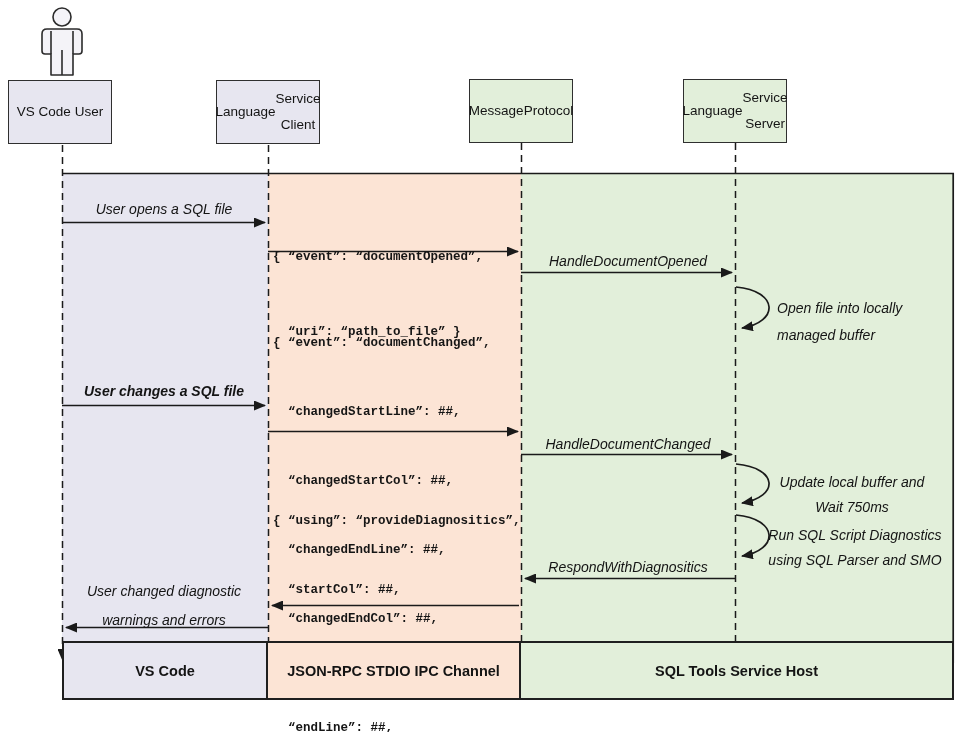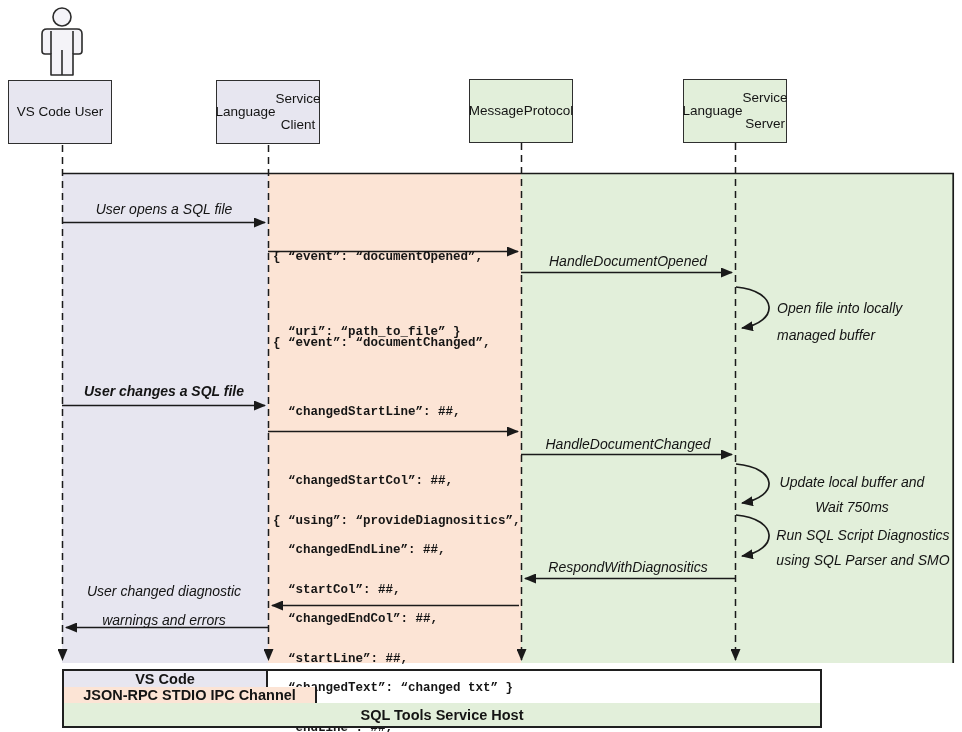--- a/index.html
+++ b/index.html
@@ -16,22 +16,22 @@
   .hbox{
     position:absolute;width:104px;height:64px;box-sizing:border-box;
     border:1.7px solid #2f2f2f;display:flex;flex-direction:row;
     justify-content:center;align-items:center;text-align:center;
     font-size:13.5px;line-height:26px;color:#141414;
   }
   .hbox.fill-user{background:var(--c-lane_user,#e7e6f0);}
   .hbox.fill-host{background:var(--c-lane_host,#e2efda);}
   
   .footer-wrap{
-    position:absolute;left:62px;top:669px;width:760px;height:59px;
-    box-sizing:border-box;border:2px solid #1f1f1f;display:flex;flex-direction:column;
+    position:absolute;left:62px;top:641px;width:892px;height:59px;
+    box-sizing:border-box;border:2px solid #1f1f1f;display:flex;
   }
   .fbox{
     display:flex;align-items:center;justify-content:center;
     font-weight:bold;font-size:14.5px;color:#141414;box-sizing:border-box;
   }
   .fbox-user{width:204px;background:var(--c-lane_user,#e7e6f0);border-right:2px solid #1f1f1f;}
   .fbox-ipc{width:253px;background:var(--c-lane_ipc,#fce4d5);border-right:2px solid #1f1f1f;}
   .fbox-host{flex:1;background:var(--c-lane_host,#e2efda);}
   
   .lbl{position:absolute;font-style:italic;font-size:14px;line-height:18px;color:#141414;}
@@ -125,21 +125,21 @@
   <div class="lbl center" style="left:523px;width:210px;top:252px;">HandleDocumentOpened</div>
   <div class="lbl" style="left:777px;top:295px;line-height:27px;">
     <div>Open file into locally</div>
     <div>managed buffer</div>
   </div>
   <div class="lbl center" style="left:523px;width:210px;top:435px;">HandleDocumentChanged</div>
   <div class="lbl center" style="left:766px;width:172px;top:470px;line-height:25px;">
     <div>Update local buffer and</div>
     <div>Wait 750ms</div>
   </div>
-  <div class="lbl center" style="left:764px;width:182px;top:523px;line-height:25px;margin-left:8px;">
+  <div class="lbl center" style="left:764px;width:182px;top:523px;line-height:25px;">
     <div>Run SQL Script Diagnostics</div>
     <div>using SQL Parser and SMO</div>
   </div>
   <div class="lbl center" style="left:523px;width:210px;top:558px;">RespondWithDiagnositics</div>
 
   <div class="mono" style="left:273px;top:195px;line-height:25px;">
     <div>{ “event”: “documentOpened”,</div>
     <div>  “uri”: “path_to_file” }</div>
   </div>
   <div class="mono" style="left:273px;top:286px;line-height:23px;">

